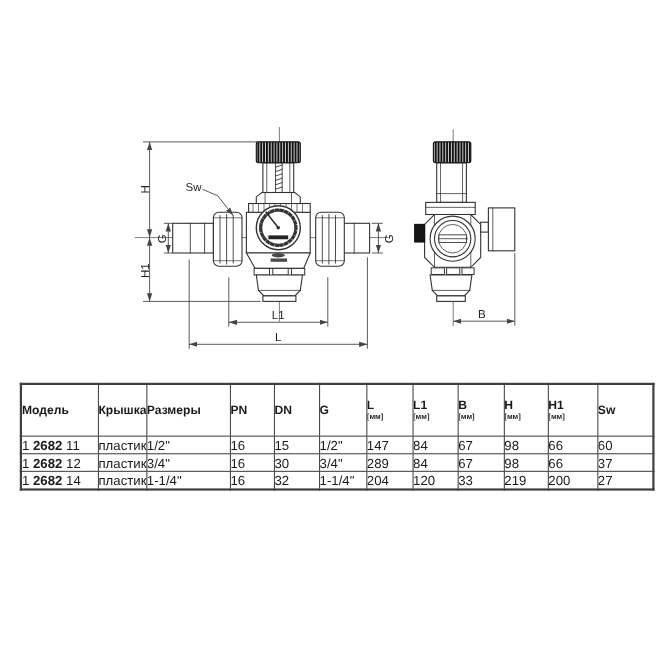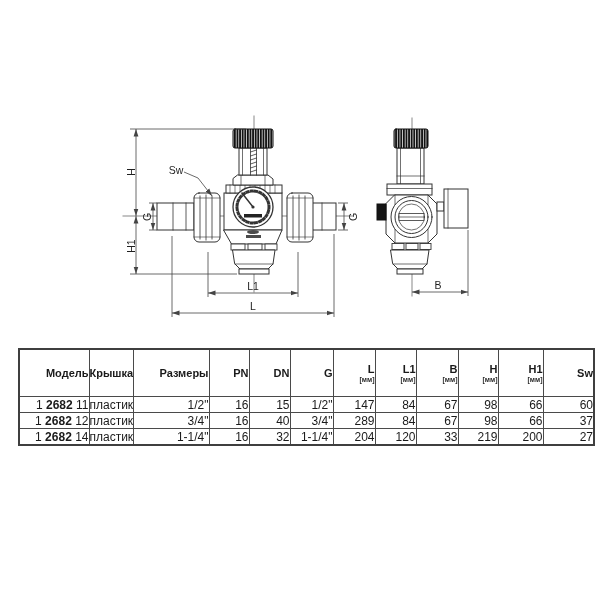--- a/index.html
+++ b/index.html
@@ -5,21 +5,21 @@
   html,body{margin:0;padding:0;background:#ffffff;}
   .stage{position:relative;width:600px;height:600px;background:#fff;overflow:hidden;
          font-family:"Liberation Sans",sans-serif;}
   svg.drawing{position:absolute;left:0;top:0;}
   svg text{font-family:"Liberation Sans",sans-serif;font-size:10.5px;fill:#1f1f1f;}
 
   table#spec-table{position:absolute;left:18px;top:348px;width:575px;
     border-collapse:collapse;table-layout:fixed;background:#fff;
     border:2px solid #3f3f3f;}
   #spec-table th,#spec-table td{border:1px solid #4a4a4a;padding:0;margin:0;
-    text-align:right;vertical-align:middle;color:#1a1a1a;white-space:nowrap;overflow:hidden;}
+    text-align:left;vertical-align:middle;color:#1a1a1a;white-space:nowrap;overflow:hidden;}
   #spec-table thead th{height:46px;font-size:11px;font-weight:bold;}
   #spec-table thead .h-unit{font-size:7px;font-weight:bold;color:#2b2b2b;margin-top:1px;line-height:7px;}
   #spec-table thead .h-label{line-height:12px;}
   #spec-table tbody td{height:15px;font-size:12px;line-height:14px;font-weight:normal;}
   #spec-table tbody td b{font-weight:bold;}
   col.c0{width:70px}col.c1{width:44px}col.c2{width:76px}col.c3{width:40px}
   col.c4{width:41px}col.c5{width:43px}col.c6{width:42px}col.c7{width:41px}
   col.c8{width:42px}col.c9{width:40px}col.c10{width:45px}col.c11{width:51px}
 </style>
 </head>
@@ -261,21 +261,21 @@
           <td>67</td>
           <td>98</td>
           <td>66</td>
           <td>60</td>
         </tr>
         <tr>
           <td>1 <b>2682</b> 12</td>
           <td>пластик</td>
           <td>3/4"</td>
           <td>16</td>
-          <td>40</td>
+          <td>30</td>
           <td>3/4"</td>
           <td>289</td>
           <td>84</td>
           <td>67</td>
           <td>98</td>
           <td>66</td>
           <td>37</td>
         </tr>
         <tr>
           <td>1 <b>2682</b> 14</td>

